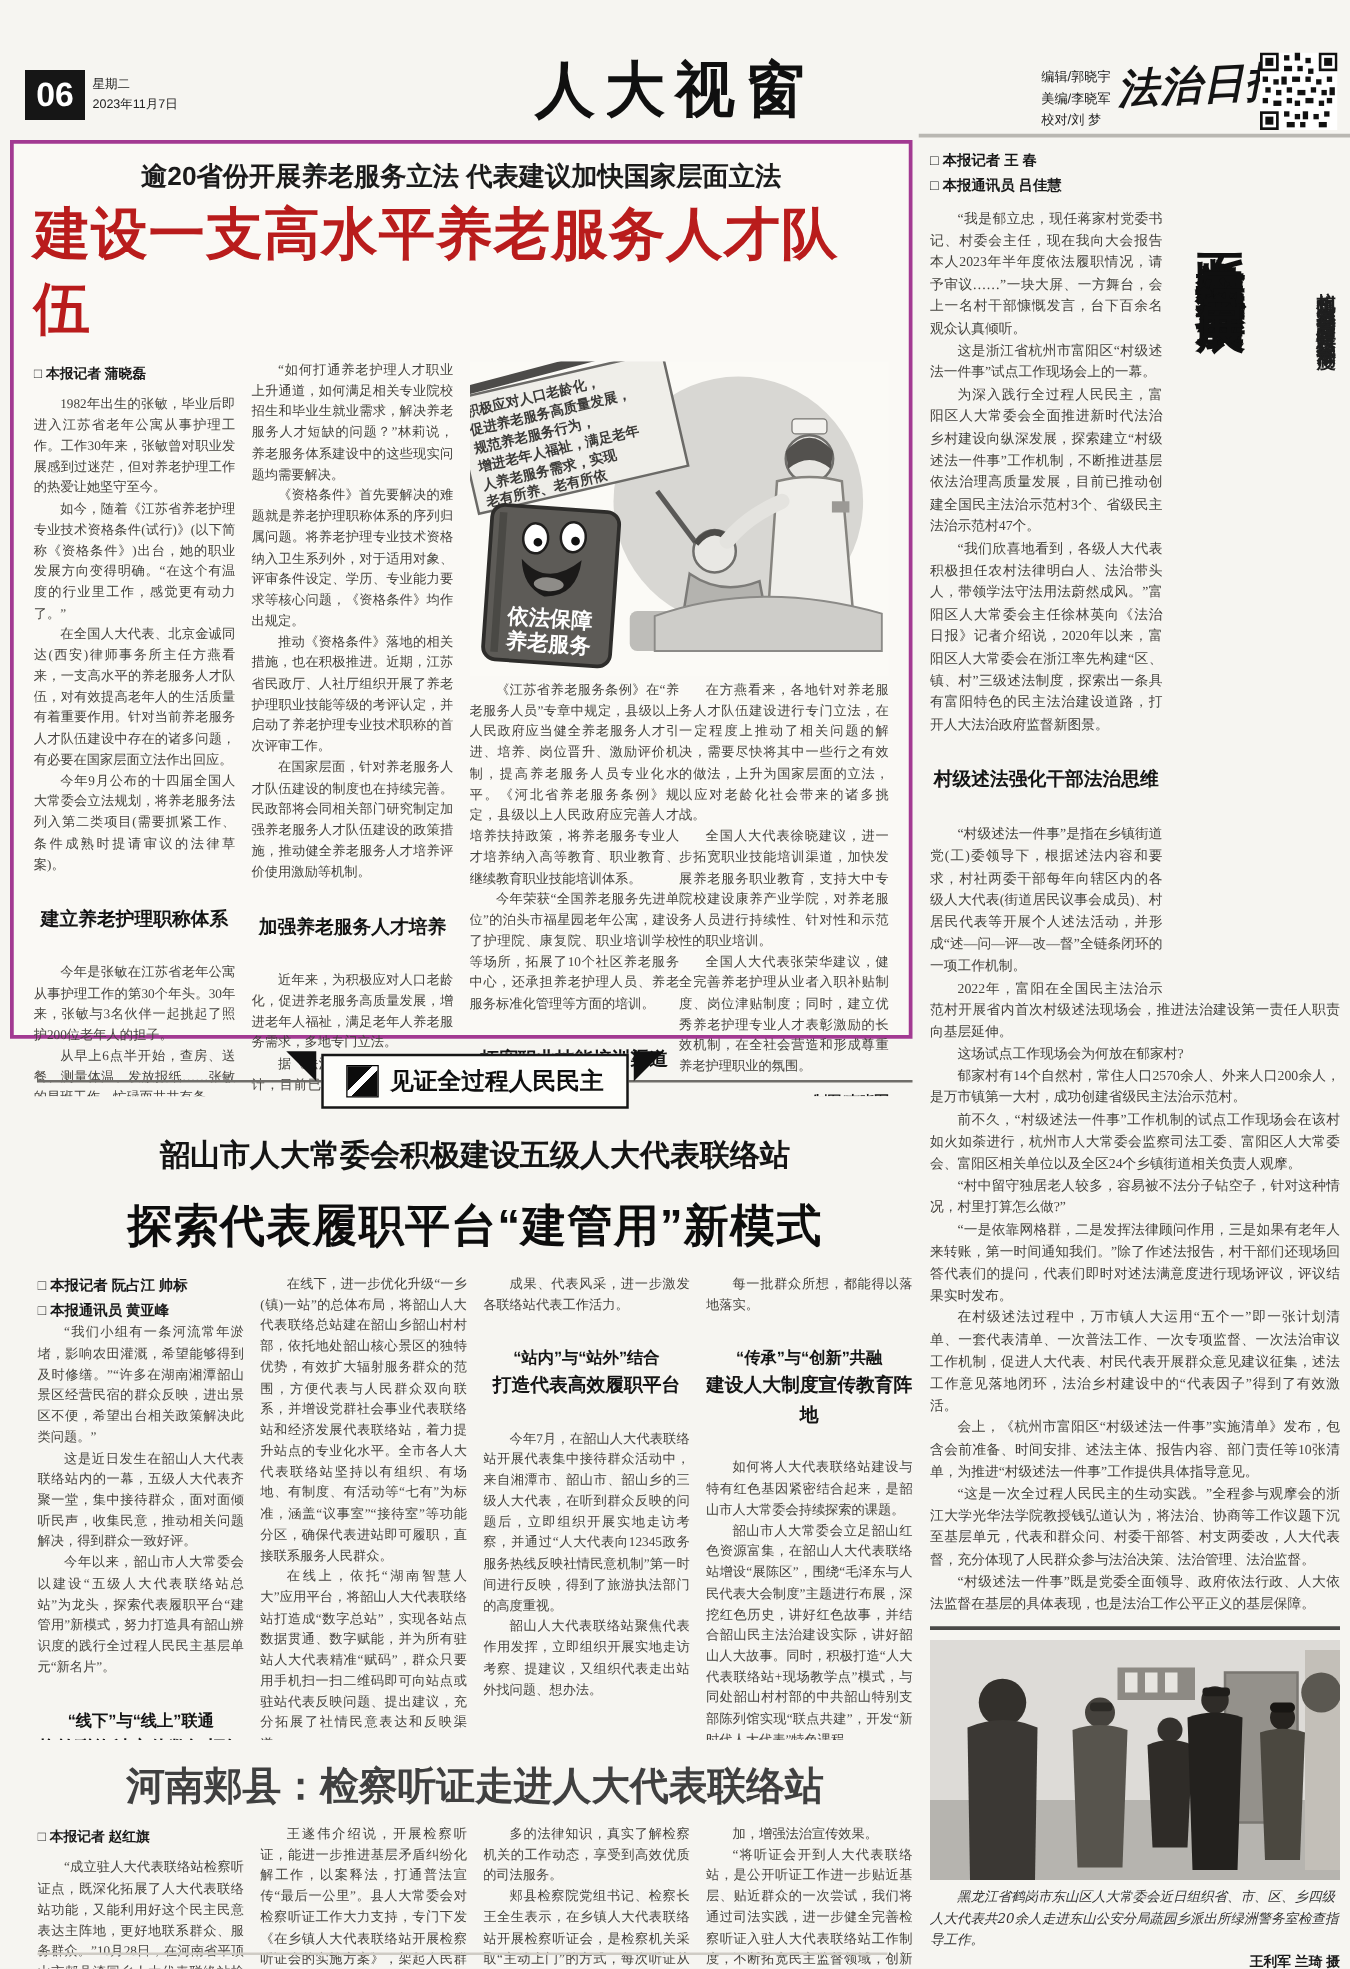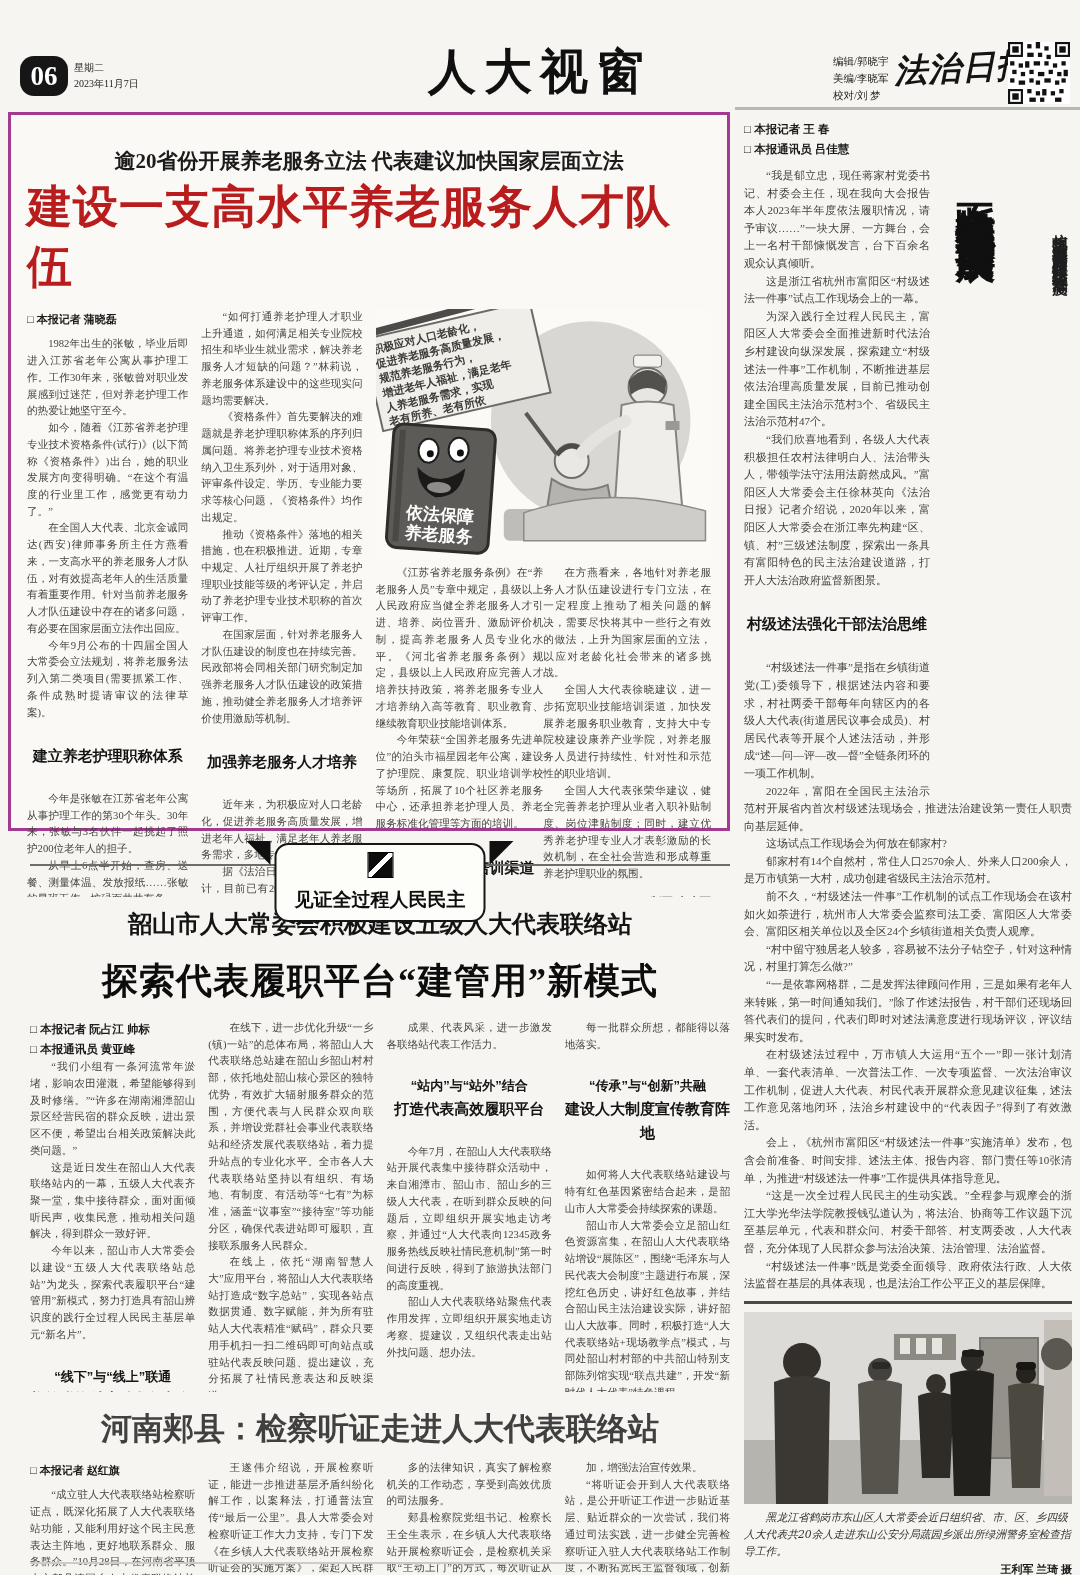--- a/index.html
+++ b/index.html
@@ -1,36 +1,36 @@
 <!DOCTYPE html>
 <html><head>
 <meta charset="utf-8">
 <style>
   html,body{margin:0;padding:0;}
   body{width:1080px;height:1575px;background:#eceae6;font-family:"Liberation Serif",serif;}
   .page{position:relative;width:1080px;height:1575px;background:#f6f5f1;overflow:hidden;color:#3d3b37;}
-  .s{font-family:Liberation Serif, serif;border-radius:14px;}
+  .s{font-family:Liberation Sans, sans-serif;}
   .abs{position:absolute;}
 
   
   .pagenum{left:20px;top:56px;width:48px;height:40px;background:#161616;color:#fff;
     font-size:27px;font-weight:bold;display:flex;align-items:center;justify-content:center;}
   .dateblock{left:74px;top:60px;font-size:10px;color:#222;line-height:1.6;}
   .section-title{left:0;right:0;top:40px;text-align:center;font-size:48px;font-weight:900;
     letter-spacing:8px;color:#101010;margin:0;}
   .staff{left:833px;top:54px;font-size:10.5px;line-height:1.6;color:#1f1f1f;}
   .staff p{margin:0;}
   .paper-name{left:894px;top:46px;font-size:33px;font-weight:bold;font-style:italic;
     font-family:"DejaVu Serif",serif;color:#141414;transform:rotate(-3deg);letter-spacing:1px;}
   .qr{left:1008px;top:42px;width:62px;height:62px;}
   .mast-rule{left:735px;top:107px;width:345px;height:3px;background:#b9b7b2;}
 
   
   .lead-box{left:8px;top:112px;width:722px;height:719px;border:3px solid #a23a92;
-    background:#faf9f5;box-sizing:border-box;padding:24px 16px 10px;}
+    background:#faf9f5;box-sizing:border-box;padding:4px 16px 10px;}
   .kicker{margin:8px 0 2px;font-size:21px;font-weight:bold;text-align:center;color:#1b1b1b;}
   .lead-headline{margin:2px 0 12px;font-size:45px;font-weight:900;
     letter-spacing:1px;color:#b91c1c;}
   .lead-cols{display:flex;gap:13px;height:588px;overflow:hidden;}
   .col{flex:1;min-width:0;font-size:10.6px;line-height:1.58;text-align:justify;color:#46443f;overflow:hidden;}
   .right-half{flex:2.08;display:flex;flex-direction:column;min-width:0;}
   .illo{width:100%;height:252px;flex:none;}
   .right-cols{display:flex;flex:1;overflow:hidden;margin-top:4px;}
   .byline{font-weight:bold;font-size:11px;margin:2px 0 8px;color:#1b1b1b;font-family:"Liberation Sans",sans-serif;}
   .para{margin:0;text-indent:2em;}
@@ -52,21 +52,21 @@
   .photo{width:328px;height:192px;display:block;margin-top:8px;}
   .caption{font-size:10.8px;line-height:1.55;color:#333;font-style:italic;text-indent:2em;
     margin-top:6px;font-family:"DejaVu Serif",serif;}
   .photo-credit{text-align:right;font-weight:bold;font-size:11px;margin-top:2px;color:#1b1b1b;}
 
   
   .mid{left:30px;top:846px;width:700px;}
   .mid-rule{position:relative;border-top:2px solid #6f6d69;margin-top:18px;}
   .badge{position:absolute;left:50%;top:-23px;transform:translateX(-50%);background:#fdfdfa;
     border:2px solid #161616;padding:7px 18px;font-size:19px;font-weight:bold;
-    display:flex;align-items:center;gap:9px;color:#0f0f0f;white-space:nowrap;flex-direction:column;}
+    display:flex;align-items:center;gap:9px;color:#0f0f0f;white-space:nowrap;}
   .badge-icon{width:24px;height:24px;display:inline-block;flex:none;
     background:linear-gradient(135deg,#0c0c0c 42%,#fff 42%,#fff 56%,#0c0c0c 56%);border:1px solid #000;}
   .tri-l{position:absolute;left:-30px;top:-4px;width:0;height:0;border-top:24px solid #101010;border-left:24px solid transparent;}
   .tri-r{position:absolute;right:-30px;top:-4px;width:0;height:0;border-top:24px solid #101010;border-right:24px solid transparent;}
   .mid-kicker{text-align:center;font-size:24px;font-weight:bold;margin:42px 0 17px;color:#141414;}
   .mid-headline{text-align:center;font-size:36px;font-weight:900;margin:0 0 14px;color:#0d0d0d;letter-spacing:1px;}
   .mid-cols{display:flex;gap:13px;height:372px;overflow:hidden;}
   .jx-headline{text-align:center;font-size:31px;font-weight:900;margin:16px 0 10px;color:#404040;}
   .jx-cols{display:flex;gap:13px;height:128px;overflow:hidden;}
   .bottom-rule{left:30px;top:1562px;width:680px;height:2px;background:#cfccc5;}
@@ -161,21 +161,21 @@
         <div>
             <p class="para">今年是张敏在江苏省老年公寓从事护理工作的第30个年头。30年来，张敏与3名伙伴一起挑起了照护200位老年人的担子。</p>
             <p class="para">从早上6点半开始，查房、送餐、测量体温、发放报纸……张敏的早班工作，忙碌而井井有条。</p>
             <p class="para">为了帮助张敏这样的养老服务人员进一步提升技能，江苏省今年7月印发了《资格条件》，在全国率先建立养老护理职称体系。</p>
           </div>
       </div>
       <div class="col">
         <div>
             <p class="para">“如何打通养老护理人才职业上升通道，如何满足相关专业院校招生和毕业生就业需求，解决养老服务人才短缺的问题？”林莉说，养老服务体系建设中的这些现实问题均需要解决。</p>
             <p class="para">《资格条件》首先要解决的难题就是养老护理职称体系的序列归属问题。将养老护理专业技术资格纳入卫生系列外，对于适用对象、评审条件设定、学历、专业能力要求等核心问题，《资格条件》均作出规定。</p>
-            <p class="para">推动《资格条件》落地的相关措施，也在积极推进。近期，专章中规定、人社厅组织开展了养老护理职业技能等级的考评认定，并启动了养老护理专业技术职称的首次评审工作。</p>
+            <p class="para">推动《资格条件》落地的相关措施，也在积极推进。近期，江苏省民政厅、人社厅组织开展了养老护理职业技能等级的考评认定，并启动了养老护理专业技术职称的首次评审工作。</p>
             <p class="para">在国家层面，针对养老服务人才队伍建设的制度也在持续完善。民政部将会同相关部门研究制定加强养老服务人才队伍建设的政策措施，推动健全养老服务人才培养评价使用激励等机制。</p>
           </div>
         <h3 class="subhead">加强养老服务人才培养</h3>
         <div>
             <p class="para">近年来，为积极应对人口老龄化，促进养老服务高质量发展，增进老年人福祉，满足老年人养老服务需求，多地专门立法。</p>
             <p class="para">据《法治日报》记者不完全统计，目前已有20多个省(自治区、直辖市)出台了养老服务地方性法规，其中，江西、海南、甘肃、上海、福建、内蒙古、广东、天津、宁夏、河北、北京、山西等地出台养老服务条例或社会养老服务促进办法。</p>
           </div>
       </div>
       <div class="right-half">
         <svg class="illo" viewBox="0 0 336 252">

